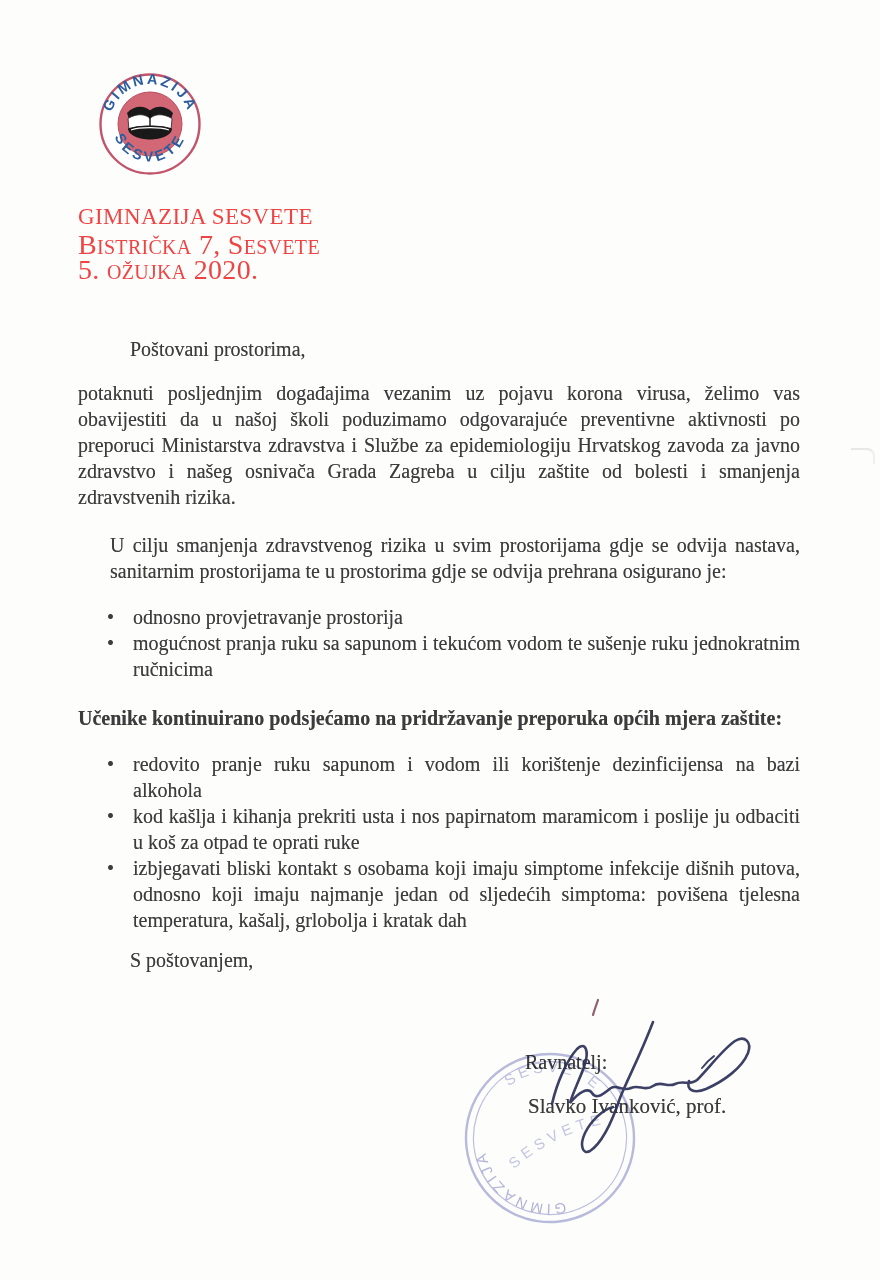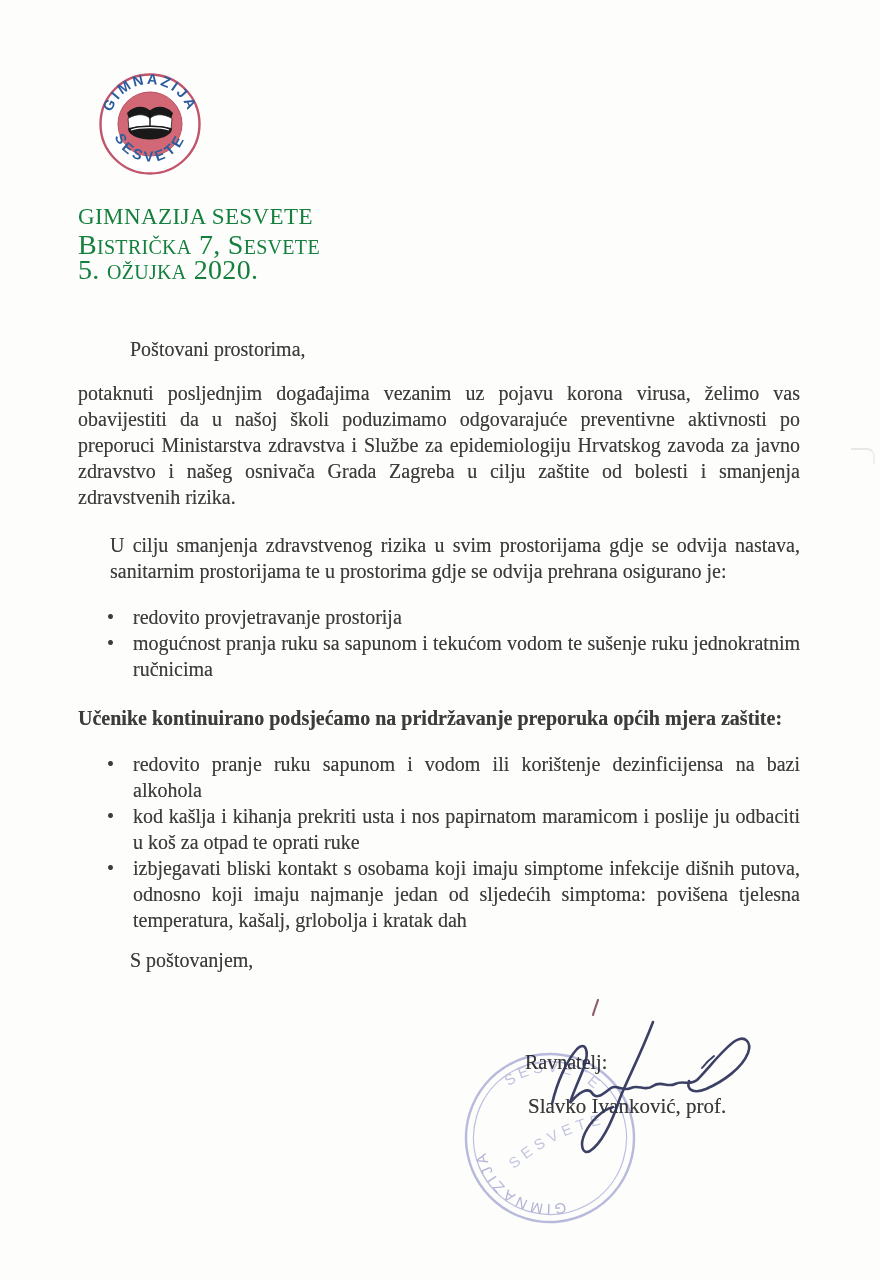--- a/index.html
+++ b/index.html
@@ -8,21 +8,21 @@
     width:880px;height:1280px;
     background:#fdfdfc;
     font-family:"Liberation Serif", serif;
     color:#3c3c3c;
     overflow:hidden;
   }
   .content{
     position:absolute;left:78px;top:0;width:722px;
   }
   .logo-wrap{margin:72px 0 0 20px;width:104px;height:104px;}
-  .header-block{margin-top:26px;color:#15803d;}
+  .header-block{margin-top:26px;color:#ef4444;}
   .school-name{font-size:23px;line-height:30px;letter-spacing:.4px;}
   .school-address,.letter-date{font-variant:small-caps;font-size:28px;line-height:25px;letter-spacing:.3px;}
   .bodytext{font-size:20px;line-height:26px;text-align:justify;text-shadow:0 0 .4px rgba(60,60,60,.55);}
   .salutation{margin-top:54px;padding-left:52px;}
   .para1{margin-top:18px;}
   .para2{margin-top:22px;margin-left:32px;}
   ul.bullet-list{list-style:none;margin:20px 0 0 0;padding:0 0 0 55px;}
   ul.bullet-list li{position:relative;margin:0;}
   ul.bullet-list .bullet{position:absolute;left:-26px;top:0;}
   .heading-bold{margin-top:23px;font-weight:700;font-size:20px;white-space:nowrap;}
@@ -74,21 +74,21 @@
 
     <div class="bodytext salutation">Poštovani prostorima,</div>
 
     <div class="bodytext para1">potaknuti posljednjim događajima vezanim uz pojavu korona virusa, želimo vas obavijestiti da  u našoj školi poduzimamo odgovarajuće preventivne aktivnosti po preporuci Ministarstva zdravstva i Službe za epidemiologiju Hrvatskog zavoda za javno zdravstvo i našeg osnivača Grada Zagreba u cilju zaštite od bolesti i smanjenja zdravstvenih rizika.</div>
 
     <div class="bodytext para2">U cilju smanjenja zdravstvenog rizika u svim prostorijama gdje se odvija nastava, sanitarnim prostorijama te u prostorima gdje se odvija prehrana osigurano je:</div>
 
     <ul class="bullet-list bodytext">
       <li>
         <span class="bullet">•</span>
-        <span>redovito provjetravanje prostorija</span>
+        <span>odnosno provjetravanje prostorija</span>
       </li>
       <li>
         <span class="bullet">•</span>
         <span>mogućnost pranja ruku sa sapunom i tekućom vodom te sušenje ruku jednokratnim ručnicima</span>
       </li>
     </ul>
 
     <div class="bodytext heading-bold">Učenike kontinuirano podsjećamo na pridržavanje preporuka općih mjera zaštite:</div>
 
     <ul class="bullet-list bodytext list2">

